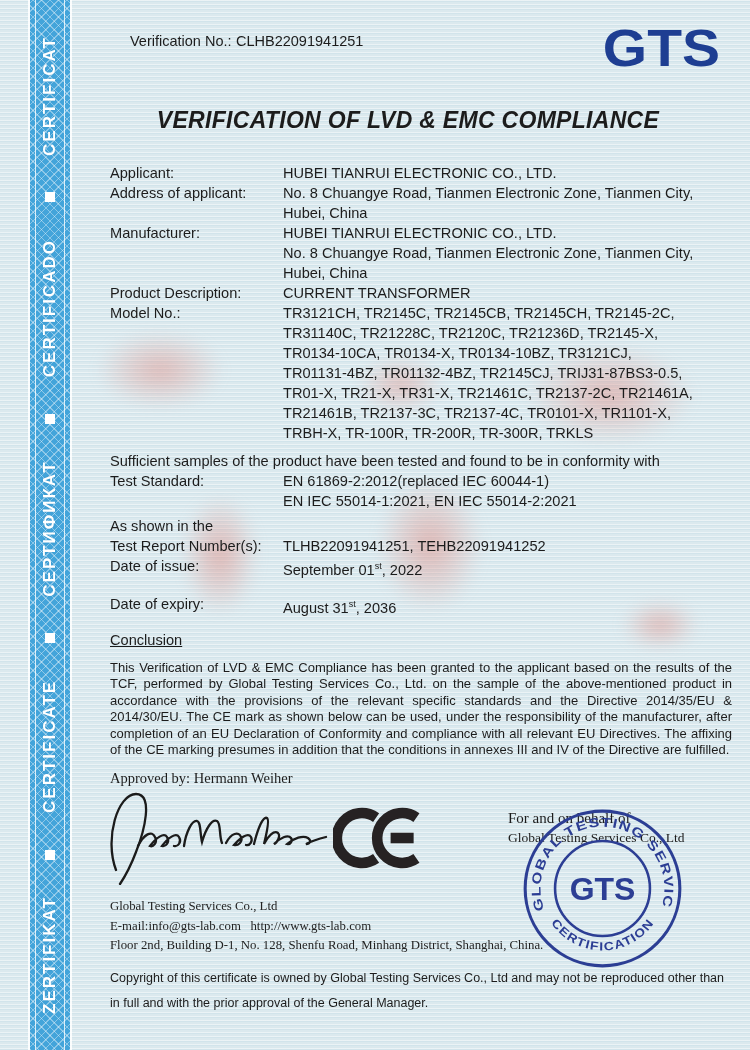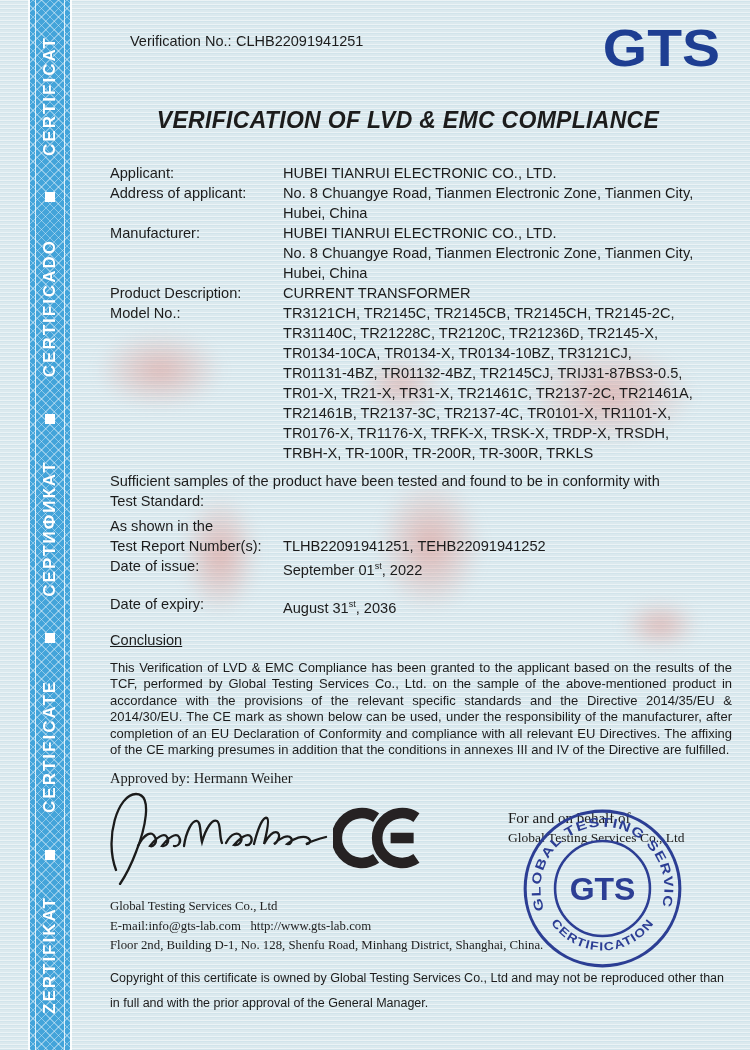--- a/index.html
+++ b/index.html
@@ -127,29 +127,32 @@
 
     <div class="row">
       <span class="lbl">Model No.:</span>
       <span class="val">
         <div>TR3121CH, TR2145C, TR2145CB, TR2145CH, TR2145-2C,</div>
         <div>TR31140C, TR21228C, TR2120C, TR21236D, TR2145-X,</div>
         <div>TR0134-10CA, TR0134-X, TR0134-10BZ, TR3121CJ,</div>
         <div>TR01131-4BZ, TR01132-4BZ, TR2145CJ, TRIJ31-87BS3-0.5,</div>
         <div>TR01-X, TR21-X, TR31-X, TR21461C, TR2137-2C, TR21461A,</div>
         <div>TR21461B, TR2137-3C, TR2137-4C, TR0101-X, TR1101-X,</div>
-        <div>TR0176-X, TR1176-X, TRFK-X, TRSK-X, TRDP-X, TRSDH,</div>
         <div>TRBH-X, TR-100R, TR-200R, TR-300R, TRKLS</div>
       </span>
     </div>
 
     <div class="fullline">Sufficient samples of the product have been tested and found to be in conformity with</div>
 
     <div class="row">
       <span class="lbl">Test Standard:</span>
+      <span class="val">
+        <div>EN 61869-2:2012(replaced IEC 60044-1)</div>
+        <div>EN IEC 55014-1:2021, EN IEC 55014-2:2021</div>
+      </span>
     </div>
 
     <div class="mt5">As shown in the</div>
 
     <div class="row">
       <span class="lbl">Test Report Number(s):</span>
       <span class="val">TLHB22091941251, TEHB22091941252</span>
     </div>
 
     <div class="row">

